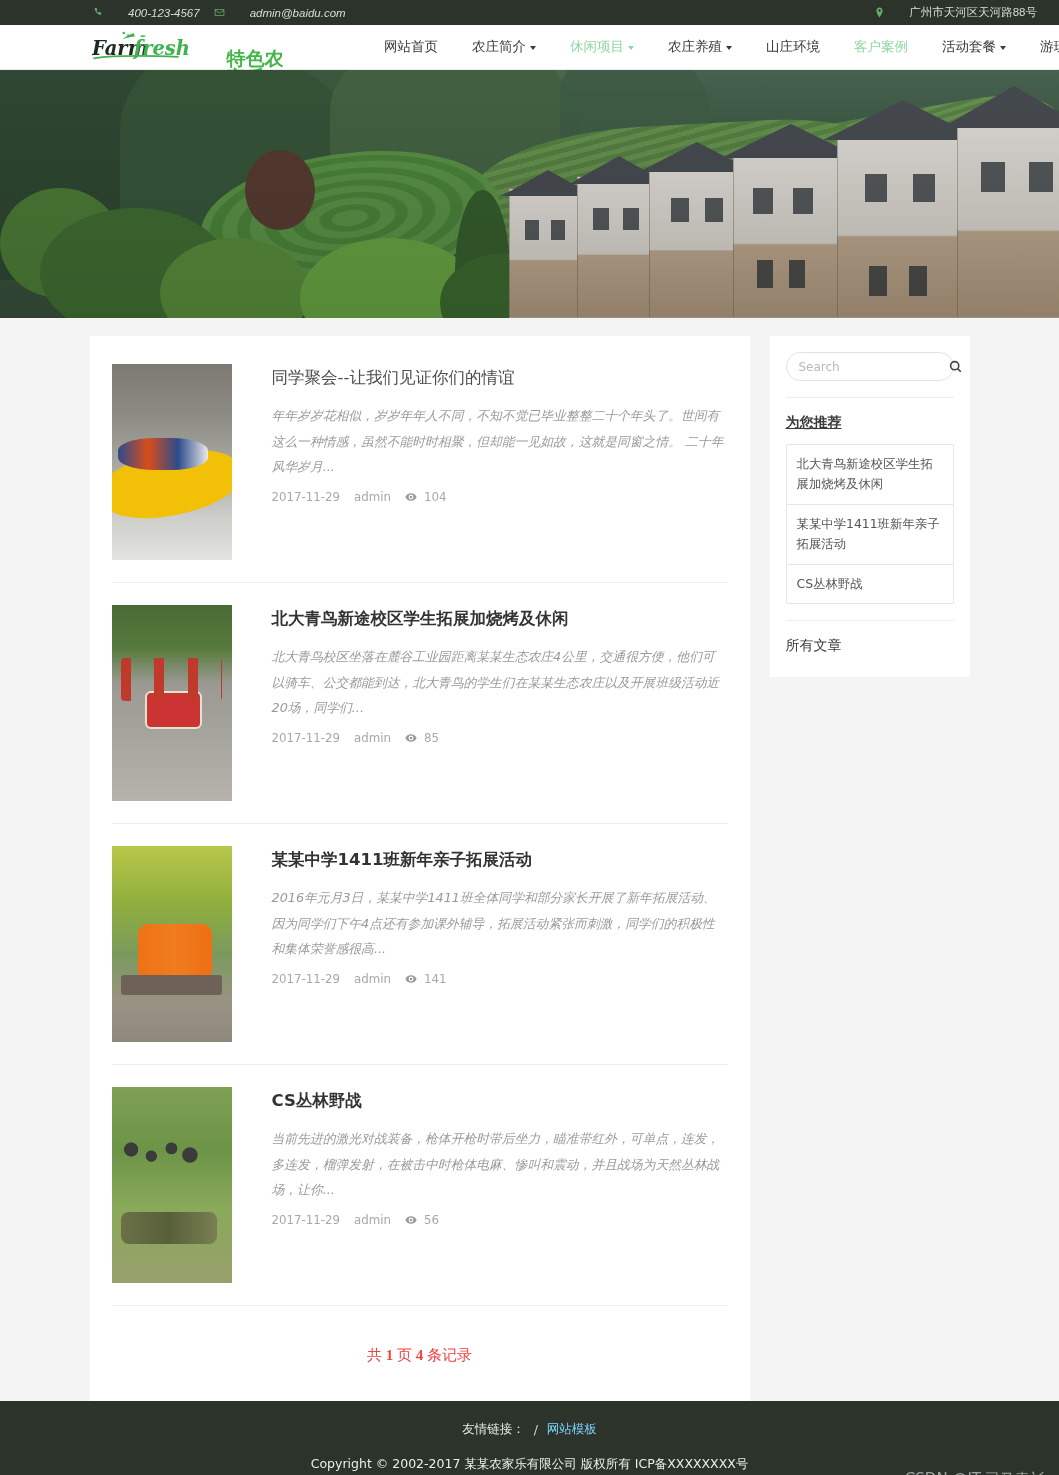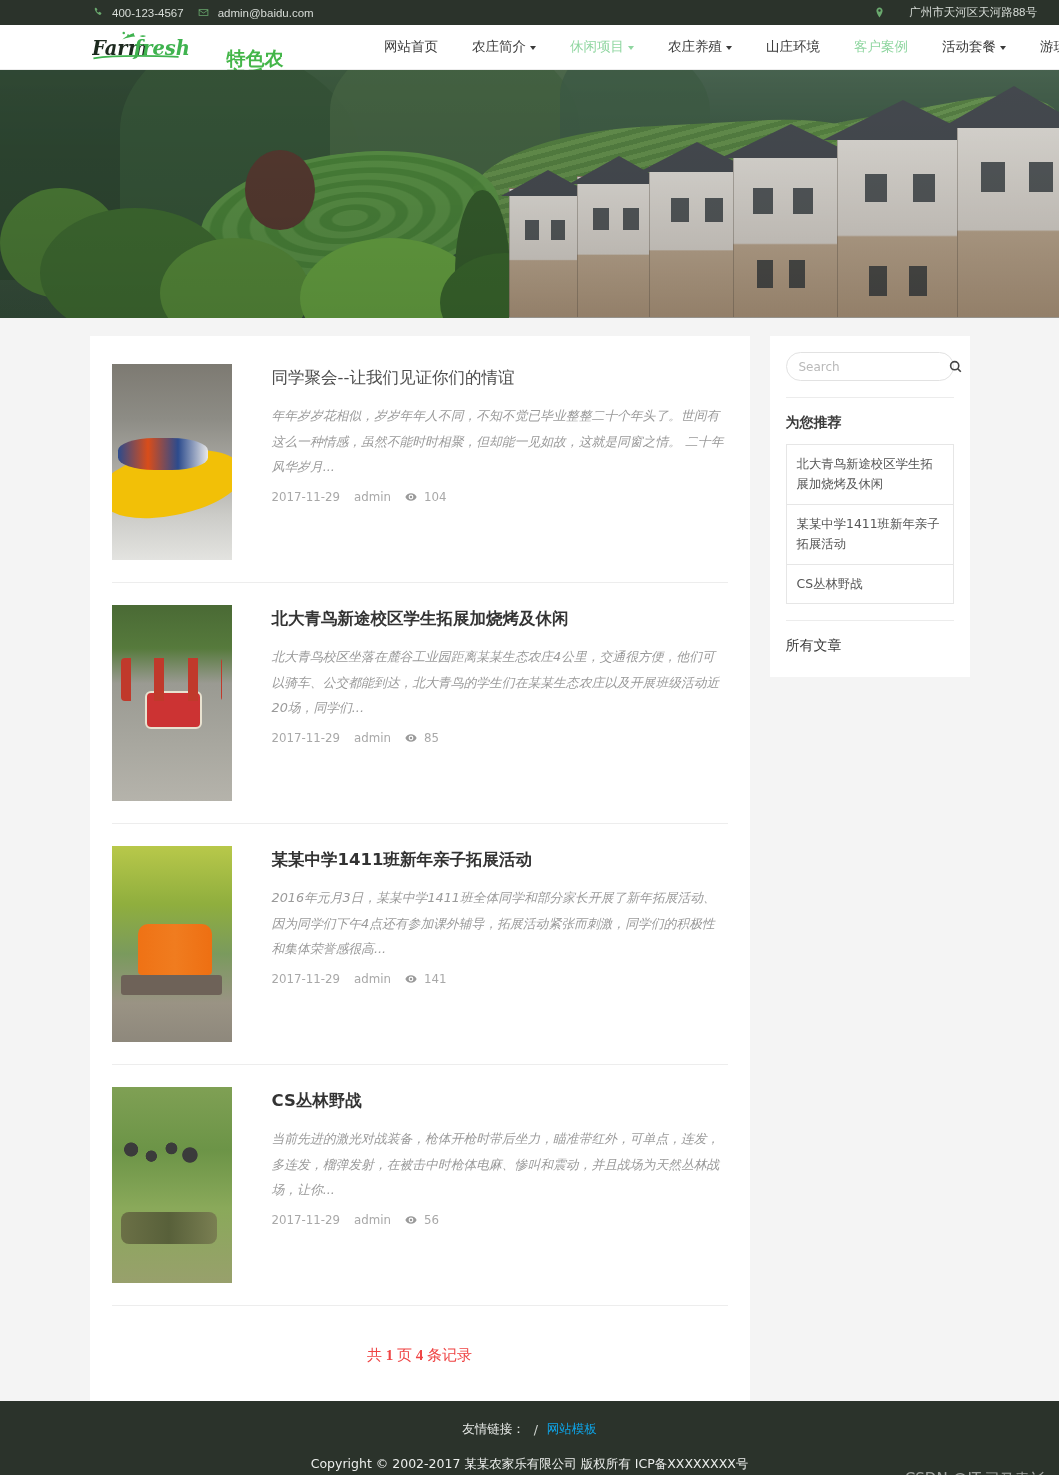--- a/index.html
+++ b/index.html
@@ -20,21 +20,21 @@
     height: 25px;
     background: #2b332b;
     color: #d8ddd8;
     display: flex;
     align-items: center;
     font-size: 11.5px;
     padding: 0 22px 0 0;
   }
   .topbar-left { display: flex; align-items: center; gap: 14px; margin-left: 92px; }
   .topbar-right { margin-left: auto; display: flex; align-items: center; gap: 24px; }
-  .tb-item { display: flex; gap: 8px; white-space: nowrap; }
+  .tb-item { display: flex; gap: 24px; white-space: nowrap; font-style: italic; }
   .tb-icon { display: inline-flex; width: 12px; height: 12px; color: #6fbf73; align-items:center; justify-content:center;}
   .tb-icon svg { width: 11px; height: 11px; fill: #6aa96e; }
 
   
   .header {
     height: 45px;
     background: #fff;
     display: flex;
     align-items: center;
     padding-left: 92px;
@@ -263,20 +263,21 @@
   }
   .search-box input::placeholder { color: #b9b9b9; }
   .search-icon svg { width: 13px; height: 13px; stroke:#444; fill:none; stroke-width:2; display:block;}
 
   .side-divider { height:1px; background:#ececec; margin: 16px 0 0 0; }
   .side-title {
     font-size: 14px;
     color: #3b3b3b;
     padding: 16px 0 12px 0;
     font-family: "DejaVu Sans", sans-serif;
+    text-decoration: underline;
   }
   .rec-list { border: 1px solid #e6e6e6; }
   .rec-item {
     padding: 9px 10px;
     font-size: 12.4px;
     color: #555;
     line-height: 1.65;
     border-bottom: 1px solid #e6e6e6;
     cursor: pointer;
     font-family: "DejaVu Sans", sans-serif;
@@ -301,21 +302,21 @@
     position: relative;
   }
   .friend-links {
     padding-bottom: 18px;
     display: flex;
     justify-content: center;
     gap: 9px;
     align-items: center;
   }
   .friend-links .sep { color: #cfd4cf; }
-  .friend-links a { color: #0ea5e9; text-decoration: none; cursor: pointer; }
+  .friend-links a { color: #7dd3fc; text-decoration: none; cursor: pointer; }
   .copyright { font-size: 12.5px; color: #eceeec; }
   .watermark {
     position: absolute;
     right: 14px;
     bottom: 6px;
     color: rgba(255,255,255,.55);
     font-size: 15px;
     font-family: "DejaVu Sans", sans-serif;
     pointer-events: none;
   }

